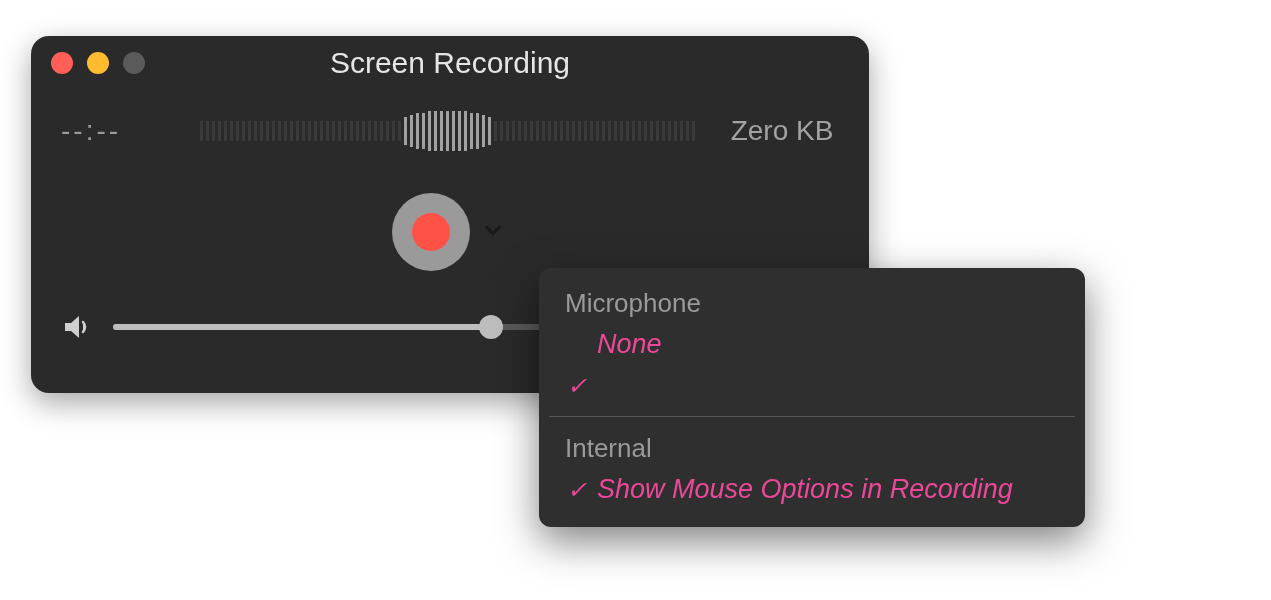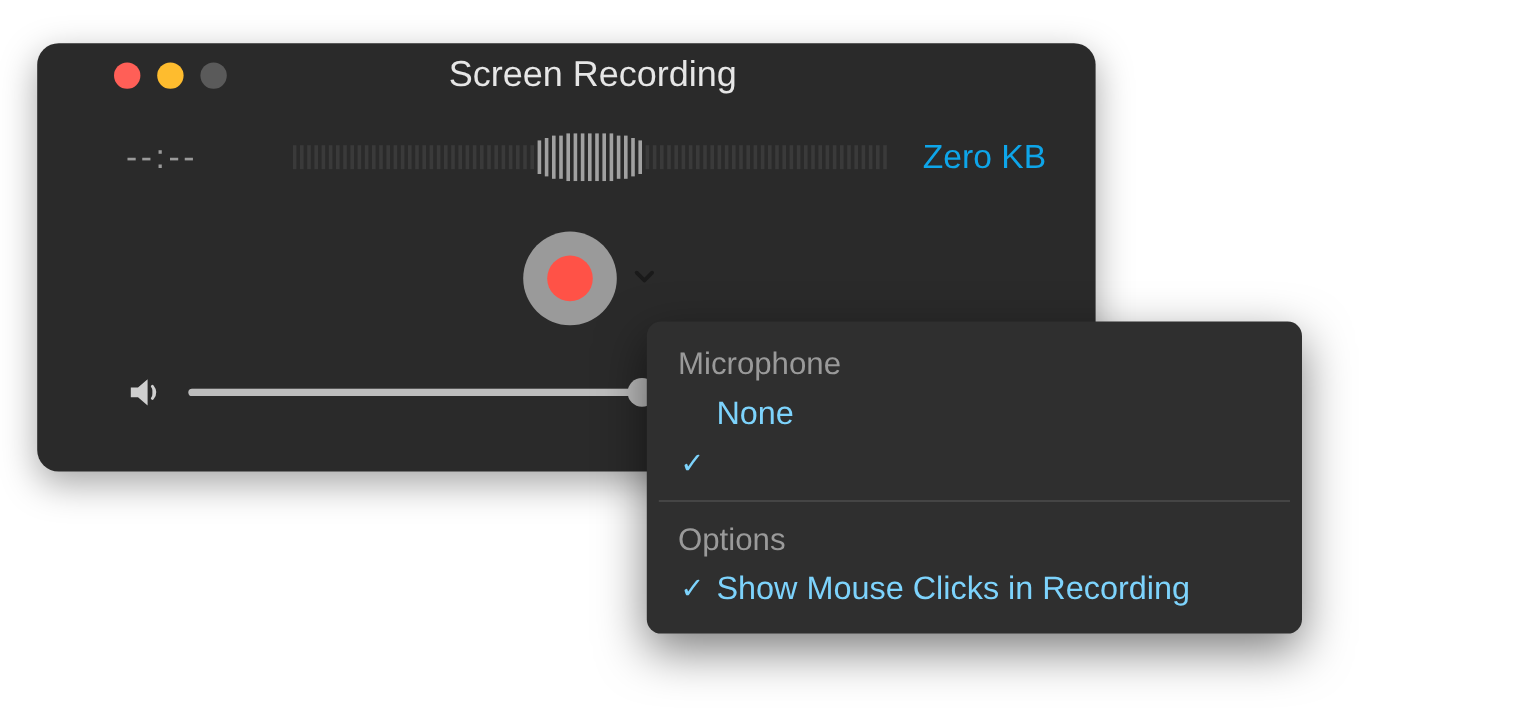--- a/index.html
+++ b/index.html
@@ -15,21 +15,20 @@
   .window {
     position: absolute;
     left: 31px;
     top: 36px;
     width: 838px;
     height: 357px;
     background: #2a2a2a;
     border-radius: 18px;
     box-shadow: 0 10px 30px rgba(0,0,0,0.35);
     color: #e6e6e6;
-    padding-left: 44px;
   }
 
   .titlebar {
     display: flex;
     align-items: center;
     height: 54px;
     padding-left: 20px;
     position: relative;
   }
   .traffic-lights {
@@ -70,23 +69,23 @@
     flex: 1;
     margin: 0 25px;
     height: 40px;
     display: flex;
     justify-content: center;
   }
   .wave svg { height: 100%; }
   .wave rect { fill: #3a3a3a; }
   .wave rect.hot { fill: #a1a1a1; }
   .filesize {
-    color: #0ea5e9;
+    color: #a3a3a3;
     font-size: 28px;
-    text-align: left;
+    text-align: center;
     width: 150px;
   }
 
   .record-row {
     display: flex;
     align-items: center;
     justify-content: center;
     height: 120px;
     gap: 8px;
   }
@@ -184,24 +183,25 @@
   }
   .menu-header {
     color: #9a9a9a;
     font-size: 26px;
     padding: 6px 26px 4px 26px;
   }
   .menu-item {
     display: flex;
     align-items: center;
     font-size: 27px;
-    color: #7dd3fc;
+    color: #ec4899;
     padding: 6px 26px;
     gap: 8px;
     cursor: pointer;
+    font-style: italic;
   }
   .menu-check {
     width: 24px;
     text-align: center;
     font-size: 24px;
   }
   .menu-divider {
     height: 1px;
     background: #555555;
     margin: 10px 10px;
@@ -349,18 +349,18 @@
 <div class="menu">
   <div class="menu-header">Microphone</div>
   <div class="menu-item">
     <span class="menu-check"></span>
     <span>None</span>
   </div>
   <div class="menu-item">
     <span class="menu-check">✓</span>
   </div>
   <div class="menu-divider"></div>
-  <div class="menu-header">Options</div>
+  <div class="menu-header">Internal</div>
   <div class="menu-item">
     <span class="menu-check">✓</span>
-    <span>Show Mouse Clicks in Recording</span>
+    <span>Show Mouse Options in Recording</span>
   </div>
 </div>
 
 </body></html>

